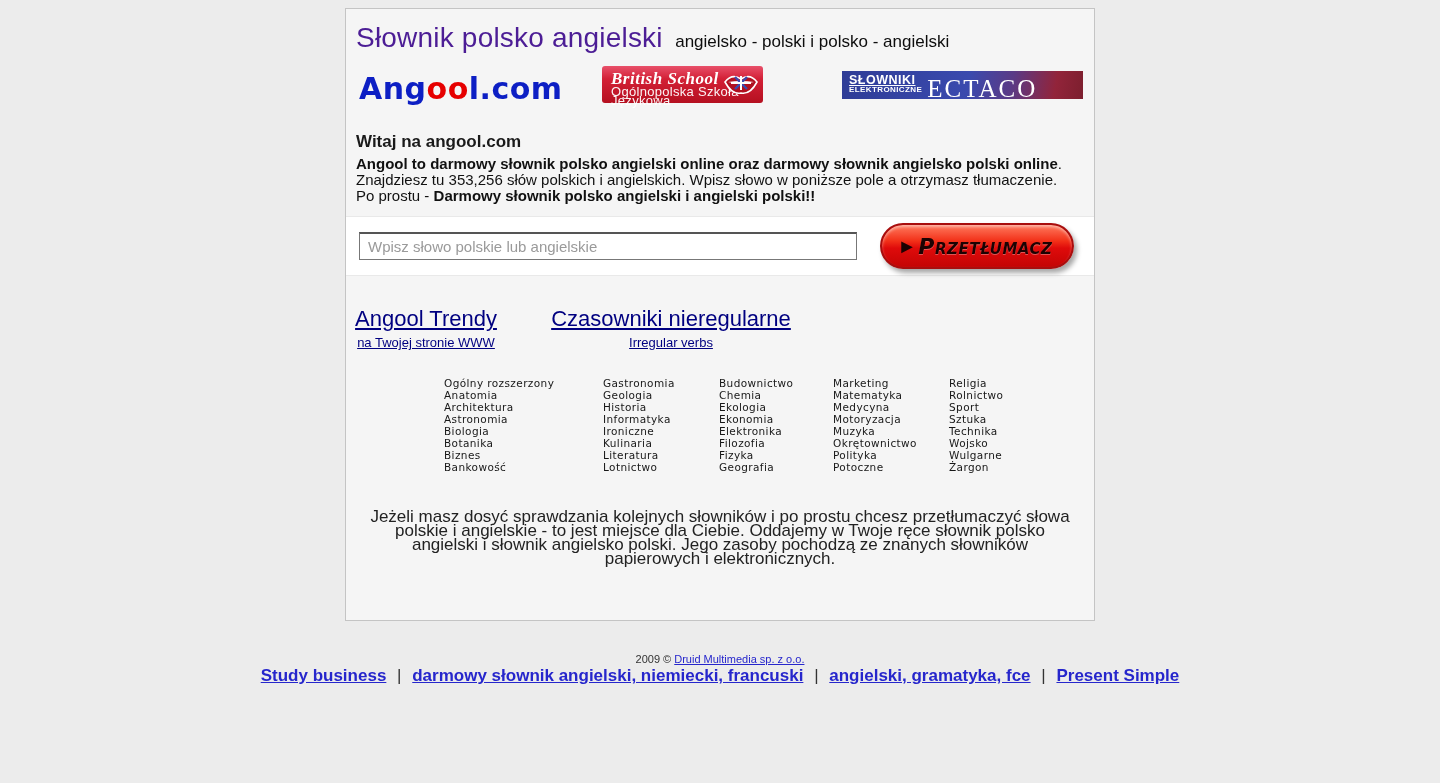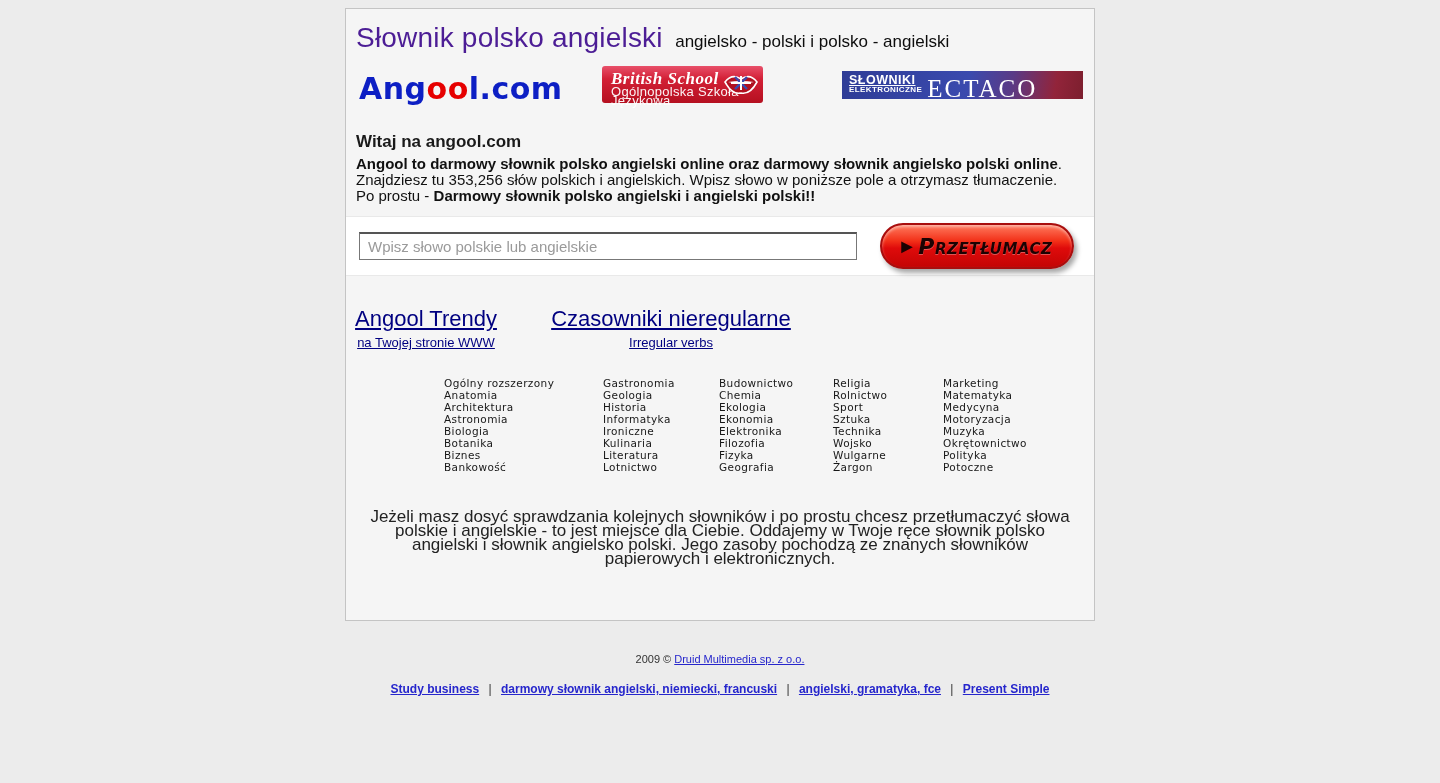--- a/index.html
+++ b/index.html
@@ -92,21 +92,21 @@
   .cat-item { display:block; cursor:pointer; }
 
   
   .about { margin-top:37px; padding:0 18px; text-align:center;
     font-size:17px; line-height:14px; color:#222; }
 
   
   .footer { text-align:center; }
   .copyright { margin-top:32px; font-size:11px; color:#333; }
   .copyright a, .f-link { color:#2626cc; text-decoration:underline; cursor:pointer; }
-  .foot-links { margin-top:17px; font-size:12px; font-weight:700; color:#2e2ed2; }
+  .foot-links { margin-top:1px; font-size:17px; font-weight:700; color:#2e2ed2; }
   .f-link { margin:0 6px; }
   .f-sep { color:#333; font-weight:400; }
 </style>
 </head>
 <body>
 
 <div class="container">
 
   <div class="hdr">
     <span class="hdr-title">Słownik polsko angielski</span>
@@ -190,40 +190,40 @@
     <div class="cat-col c1">
       <span class="cat-item">Budownictwo</span>
       <span class="cat-item">Chemia</span>
       <span class="cat-item">Ekologia</span>
       <span class="cat-item">Ekonomia</span>
       <span class="cat-item">Elektronika</span>
       <span class="cat-item">Filozofia</span>
       <span class="cat-item">Fizyka</span>
       <span class="cat-item">Geografia</span>
     </div>
+    <div class="cat-col c3">
+      <span class="cat-item">Marketing</span>
+      <span class="cat-item">Matematyka</span>
+      <span class="cat-item">Medycyna</span>
+      <span class="cat-item">Motoryzacja</span>
+      <span class="cat-item">Muzyka</span>
+      <span class="cat-item">Okrętownictwo</span>
+      <span class="cat-item">Polityka</span>
+      <span class="cat-item">Potoczne</span>
+    </div>
     <div class="cat-col c4">
       <span class="cat-item">Religia</span>
       <span class="cat-item">Rolnictwo</span>
       <span class="cat-item">Sport</span>
       <span class="cat-item">Sztuka</span>
       <span class="cat-item">Technika</span>
       <span class="cat-item">Wojsko</span>
       <span class="cat-item">Wulgarne</span>
       <span class="cat-item">Żargon</span>
     </div>
-    <div class="cat-col c3">
-      <span class="cat-item">Marketing</span>
-      <span class="cat-item">Matematyka</span>
-      <span class="cat-item">Medycyna</span>
-      <span class="cat-item">Motoryzacja</span>
-      <span class="cat-item">Muzyka</span>
-      <span class="cat-item">Okrętownictwo</span>
-      <span class="cat-item">Polityka</span>
-      <span class="cat-item">Potoczne</span>
-    </div>
   </div>
 
   <div class="about">Jeżeli masz dosyć sprawdzania kolejnych słowników i po prostu chcesz przetłumaczyć słowa polskie i angielskie - to jest miejsce dla Ciebie. Oddajemy w Twoje ręce słownik polsko angielski i słownik angielsko polski. Jego zasoby pochodzą ze znanych słowników papierowych i elektronicznych.</div>
 
 </div>
 
 <div class="footer">
   <div class="copyright">
     <span>2009 ©</span>
     <a>Druid Multimedia sp. z o.o.</a>

